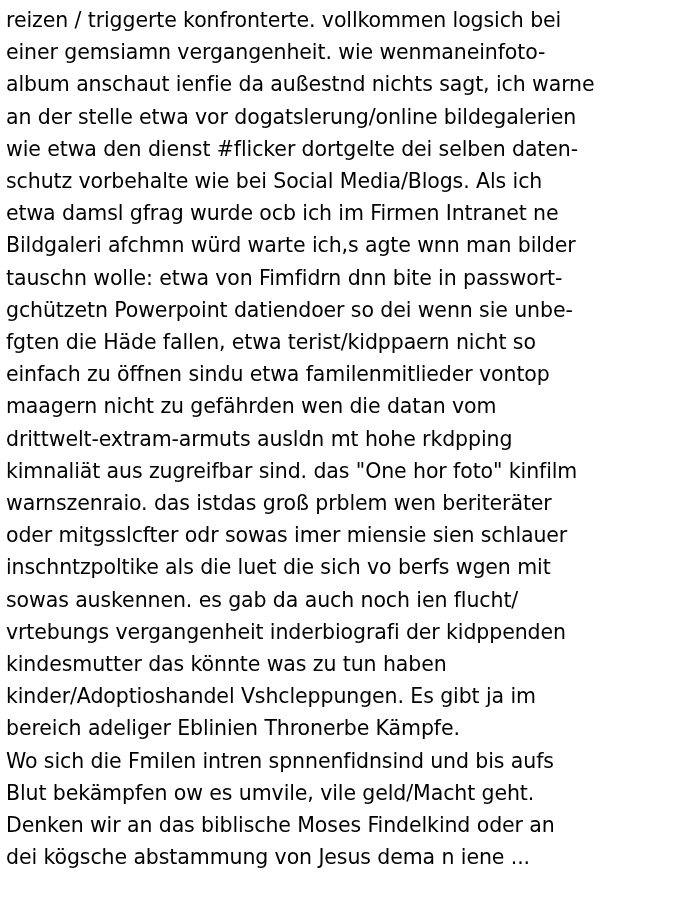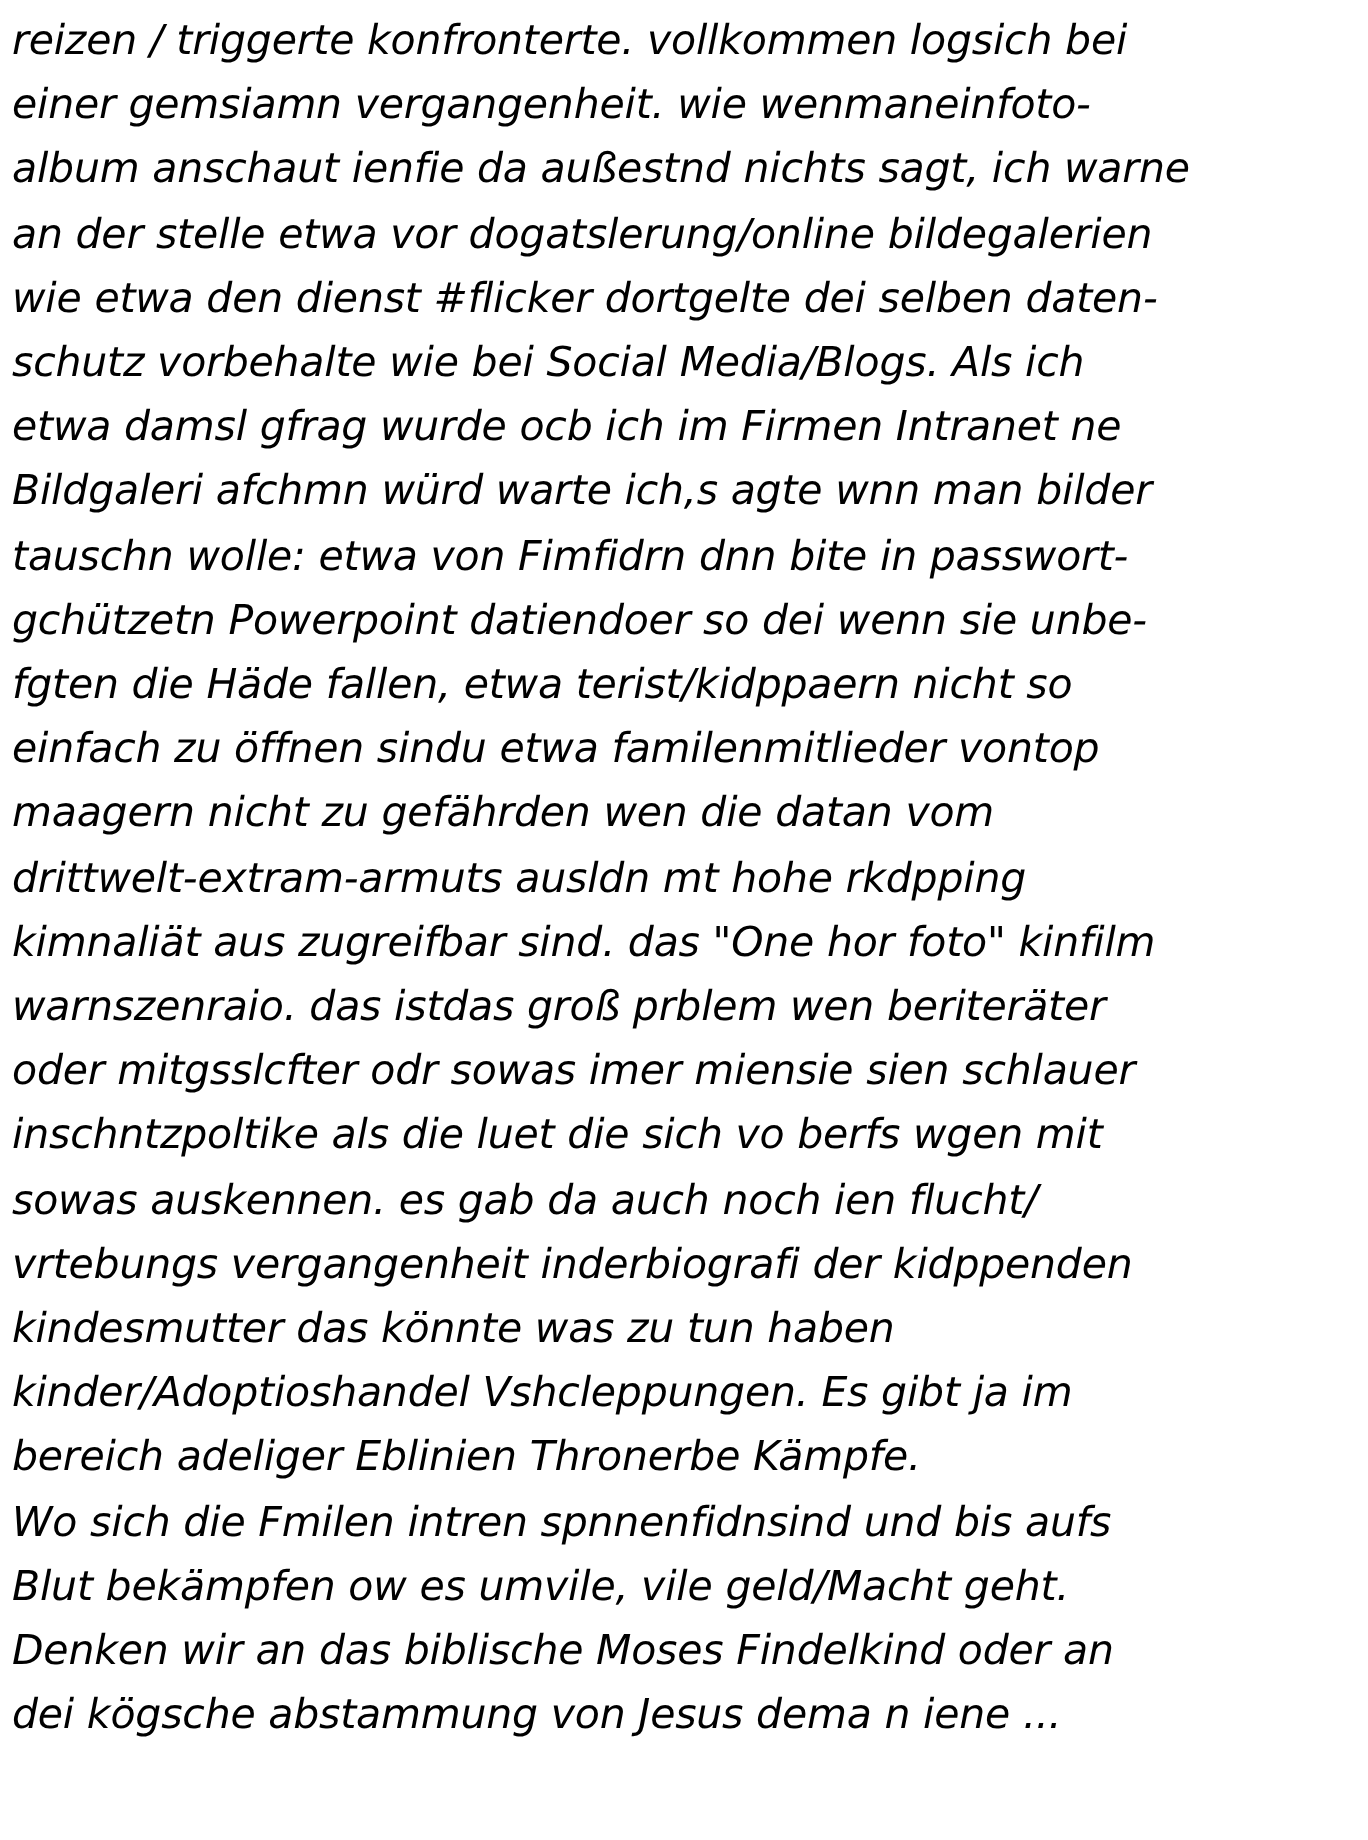--- a/index.html
+++ b/index.html
@@ -13,21 +13,20 @@
     font-family: "DejaVu Sans", sans-serif;
     color: #000000;
     overflow: hidden;
   }
   .page {
     box-sizing: border-box;
     width: 684px;
     height: 920px;
     padding: 4px 6px 0 6px;
     background: #ffffff;
-    font-style: italic;
   }
   .text-body {
     font-size: 20.5px;
     line-height: 32.2px;
     letter-spacing: -0.1px;
     white-space: pre-wrap;
     word-wrap: break-word;
     color: #000000;
   }
 </style>

